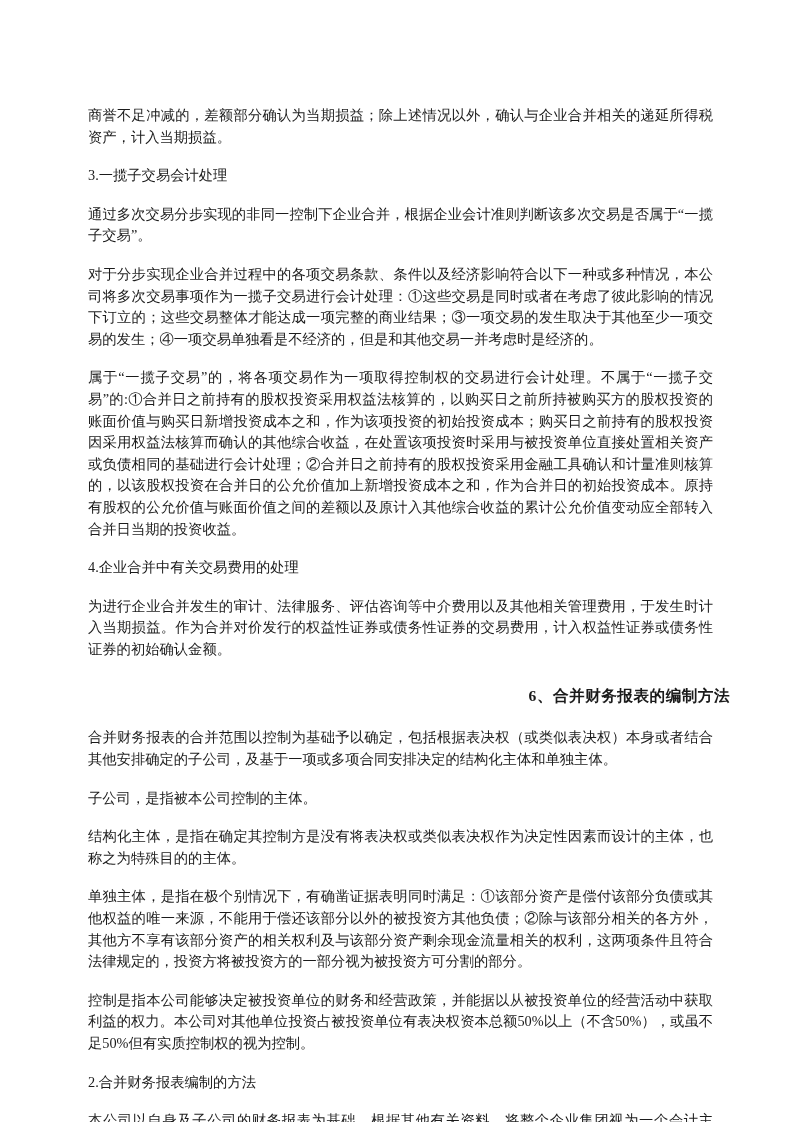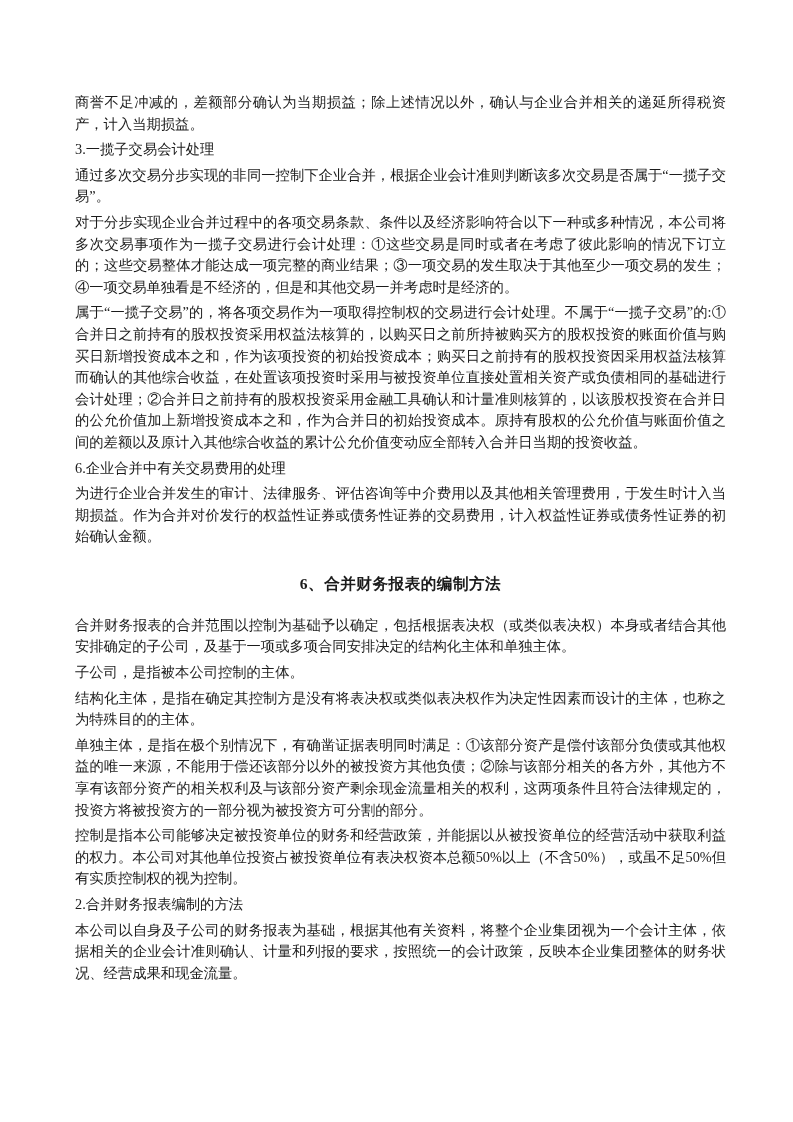--- a/index.html
+++ b/index.html
@@ -26,43 +26,43 @@
     left: 71px;
     top: 88px;
     width: 659px;
     font-family: "Liberation Serif", "DejaVu Serif", serif;
     font-size: 14.3px;
     line-height: 21.6px;
     color: #1b1b1b;
     text-align: justify;
   }
   p.body {
-    margin: 4px;
+    margin: 17px;
     word-break: break-all;
   }
   p.heading {
     margin: 25px 0 20px 0;
     font-weight: bold;
     font-size: 15.6px;
     line-height: 22px;
     letter-spacing: 0.5px;
-    text-align: center;
+    text-align: right;
   }
 </style>
 </head>
 <body style="background: rgb(255, 255, 255);">
 
 <div class="page">
   <div class="content" id="doc-content" style="color: rgb(27, 27, 27);">
       <p class="body">商誉不足冲减的，差额部分确认为当期损益；除上述情况以外，确认与企业合并相关的递延所得税资产，计入当期损益。</p>
       <p class="body">3.一揽子交易会计处理</p>
       <p class="body">通过多次交易分步实现的非同一控制下企业合并，根据企业会计准则判断该多次交易是否属于“一揽子交易”。</p>
       <p class="body">对于分步实现企业合并过程中的各项交易条款、条件以及经济影响符合以下一种或多种情况，本公司将多次交易事项作为一揽子交易进行会计处理：①这些交易是同时或者在考虑了彼此影响的情况下订立的；这些交易整体才能达成一项完整的商业结果；③一项交易的发生取决于其他至少一项交易的发生；④一项交易单独看是不经济的，但是和其他交易一并考虑时是经济的。</p>
       <p class="body">属于“一揽子交易”的，将各项交易作为一项取得控制权的交易进行会计处理。不属于“一揽子交易”的:①合并日之前持有的股权投资采用权益法核算的，以购买日之前所持被购买方的股权投资的账面价值与购买日新增投资成本之和，作为该项投资的初始投资成本；购买日之前持有的股权投资因采用权益法核算而确认的其他综合收益，在处置该项投资时采用与被投资单位直接处置相关资产或负债相同的基础进行会计处理；②合并日之前持有的股权投资采用金融工具确认和计量准则核算的，以该股权投资在合并日的公允价值加上新增投资成本之和，作为合并日的初始投资成本。原持有股权的公允价值与账面价值之间的差额以及原计入其他综合收益的累计公允价值变动应全部转入合并日当期的投资收益。</p>
-      <p class="body">6.企业合并中有关交易费用的处理</p>
+      <p class="body">4.企业合并中有关交易费用的处理</p>
       <p class="body">为进行企业合并发生的审计、法律服务、评估咨询等中介费用以及其他相关管理费用，于发生时计入当期损益。作为合并对价发行的权益性证券或债务性证券的交易费用，计入权益性证券或债务性证券的初始确认金额。</p>
       <p class="heading">6、合并财务报表的编制方法</p>
       <p class="body">合并财务报表的合并范围以控制为基础予以确定，包括根据表决权（或类似表决权）本身或者结合其他安排确定的子公司，及基于一项或多项合同安排决定的结构化主体和单独主体。</p>
       <p class="body">子公司，是指被本公司控制的主体。</p>
       <p class="body">结构化主体，是指在确定其控制方是没有将表决权或类似表决权作为决定性因素而设计的主体，也称之为特殊目的的主体。</p>
       <p class="body">单独主体，是指在极个别情况下，有确凿证据表明同时满足：①该部分资产是偿付该部分负债或其他权益的唯一来源，不能用于偿还该部分以外的被投资方其他负债；②除与该部分相关的各方外，其他方不享有该部分资产的相关权利及与该部分资产剩余现金流量相关的权利，这两项条件且符合法律规定的，投资方将被投资方的一部分视为被投资方可分割的部分。</p>
       <p class="body">控制是指本公司能够决定被投资单位的财务和经营政策，并能据以从被投资单位的经营活动中获取利益的权力。本公司对其他单位投资占被投资单位有表决权资本总额50%以上（不含50%），或虽不足50%但有实质控制权的视为控制。</p>
       <p class="body">2.合并财务报表编制的方法</p>
       <p class="body">本公司以自身及子公司的财务报表为基础，根据其他有关资料，将整个企业集团视为一个会计主体，依据相关的企业会计准则确认、计量和列报的要求，按照统一的会计政策，反映本企业集团整体的财务状况、经营成果和现金流量。</p>
     </div>

